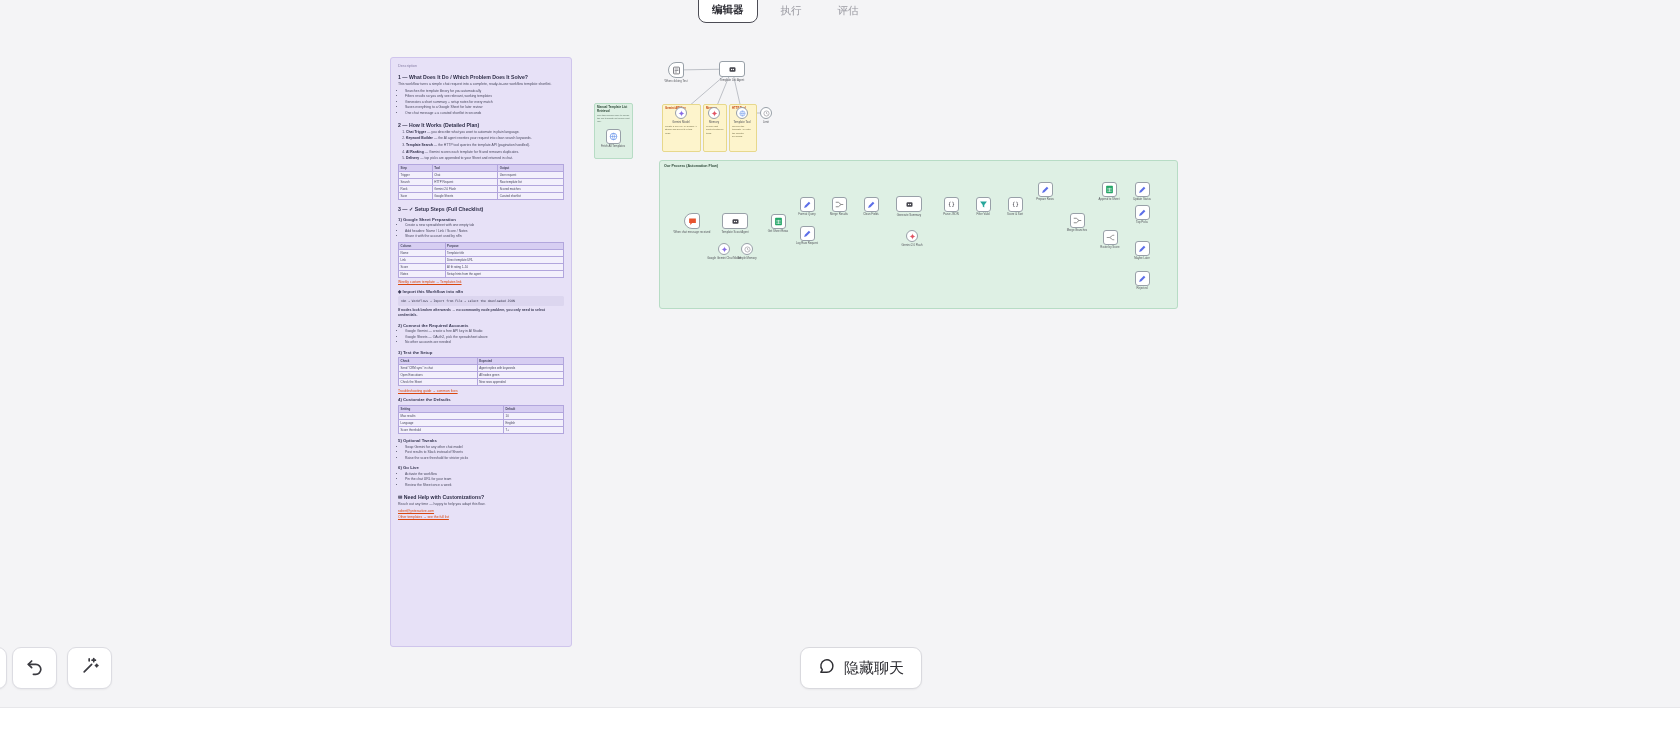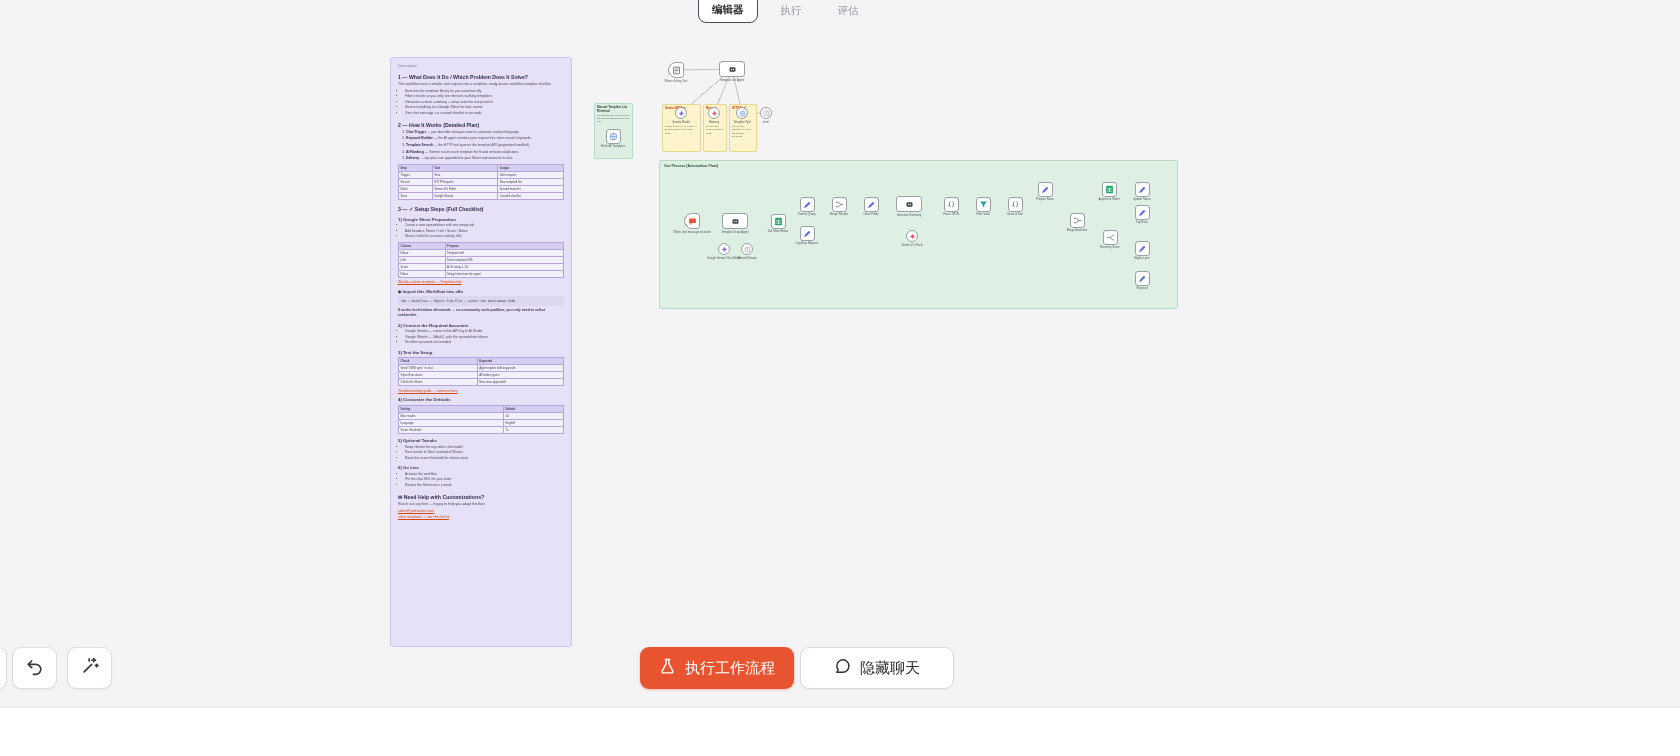--- a/index.html
+++ b/index.html
@@ -62,21 +62,21 @@
   .icon-btn { position:absolute; top:647px; width:45px; height:42px; background:#fff;
     border:1px solid #dcdce2; border-radius:9px; display:flex; align-items:center; justify-content:center;
     box-shadow:0 1px 2px rgba(0,0,0,.05); cursor:pointer; }
   .icon-btn svg { width:20px; height:20px; }
 
   .exec-btn { position:absolute; left:640px; top:647px; height:42px; padding:0 19px;
     background:#e8542f; border-radius:9px; display:flex; align-items:center; gap:9px;
     color:#fff; font-size:15px; cursor:pointer; box-shadow:0 1px 3px rgba(232,84,47,.35); }
   .exec-btn svg { width:17px; height:17px; }
 
-  .chat-btn { position:absolute; left:800px; top:647px; height:42px; padding:0 33px;
+  .chat-btn { position:absolute; left:800px; top:647px; height:42px; padding:0 17px;
     background:#fff; border:1px solid #d9d9de; border-radius:9px; display:flex; align-items:center; gap:9px;
     color:#2e2e33; font-size:15px; cursor:pointer; box-shadow:0 1px 2px rgba(0,0,0,.05); }
   .chat-btn svg { width:17px; height:17px; }
 
   .bottom-strip { position:absolute; left:0; top:707px; width:1680px; height:49px;
     background:#ffffff; border-top:1px solid #e7e7ea; }
 </style>
 </head>
 <body>
 
@@ -557,29 +557,20 @@
         <path d="M5 19L14 10"></path>
           <path d="M16.5 3v4"></path>
           <path d="M14.5 5h4"></path>
           <path d="M20 10v3"></path>
           <path d="M18.5 11.5h3"></path>
           <path d="M11 3.5v2.5"></path>
       </svg>
     </span>
   </div>
 
-  <div class="exec-btn">
-    <span>
-      <svg viewBox="0 0 24 24" fill="none" stroke="#ffffff" stroke-width="2" stroke-linecap="round" stroke-linejoin="round">
-        <path d="M9 2h6"></path>
-          <path d="M10 2v6l-5 9.5A2 2 0 0 0 6.8 21h10.4a2 2 0 0 0 1.8-3.5L14 8V2"></path>
-      </svg>
-    </span>
-    <span>执行工作流程</span>
-  </div>
   <div class="chat-btn">
     <span>
       <svg viewBox="0 0 24 24" fill="none" stroke="#2e2e33" stroke-width="2" stroke-linecap="round" stroke-linejoin="round">
         <path d="M21 11.5a8.5 8.5 0 0 1-8.5 8.5H4l2.2-3.2A8.5 8.5 0 1 1 21 11.5z"></path>
       </svg>
     </span>
     <span>隐藏聊天</span>
   </div>
 
   <div class="bottom-strip"></div>

